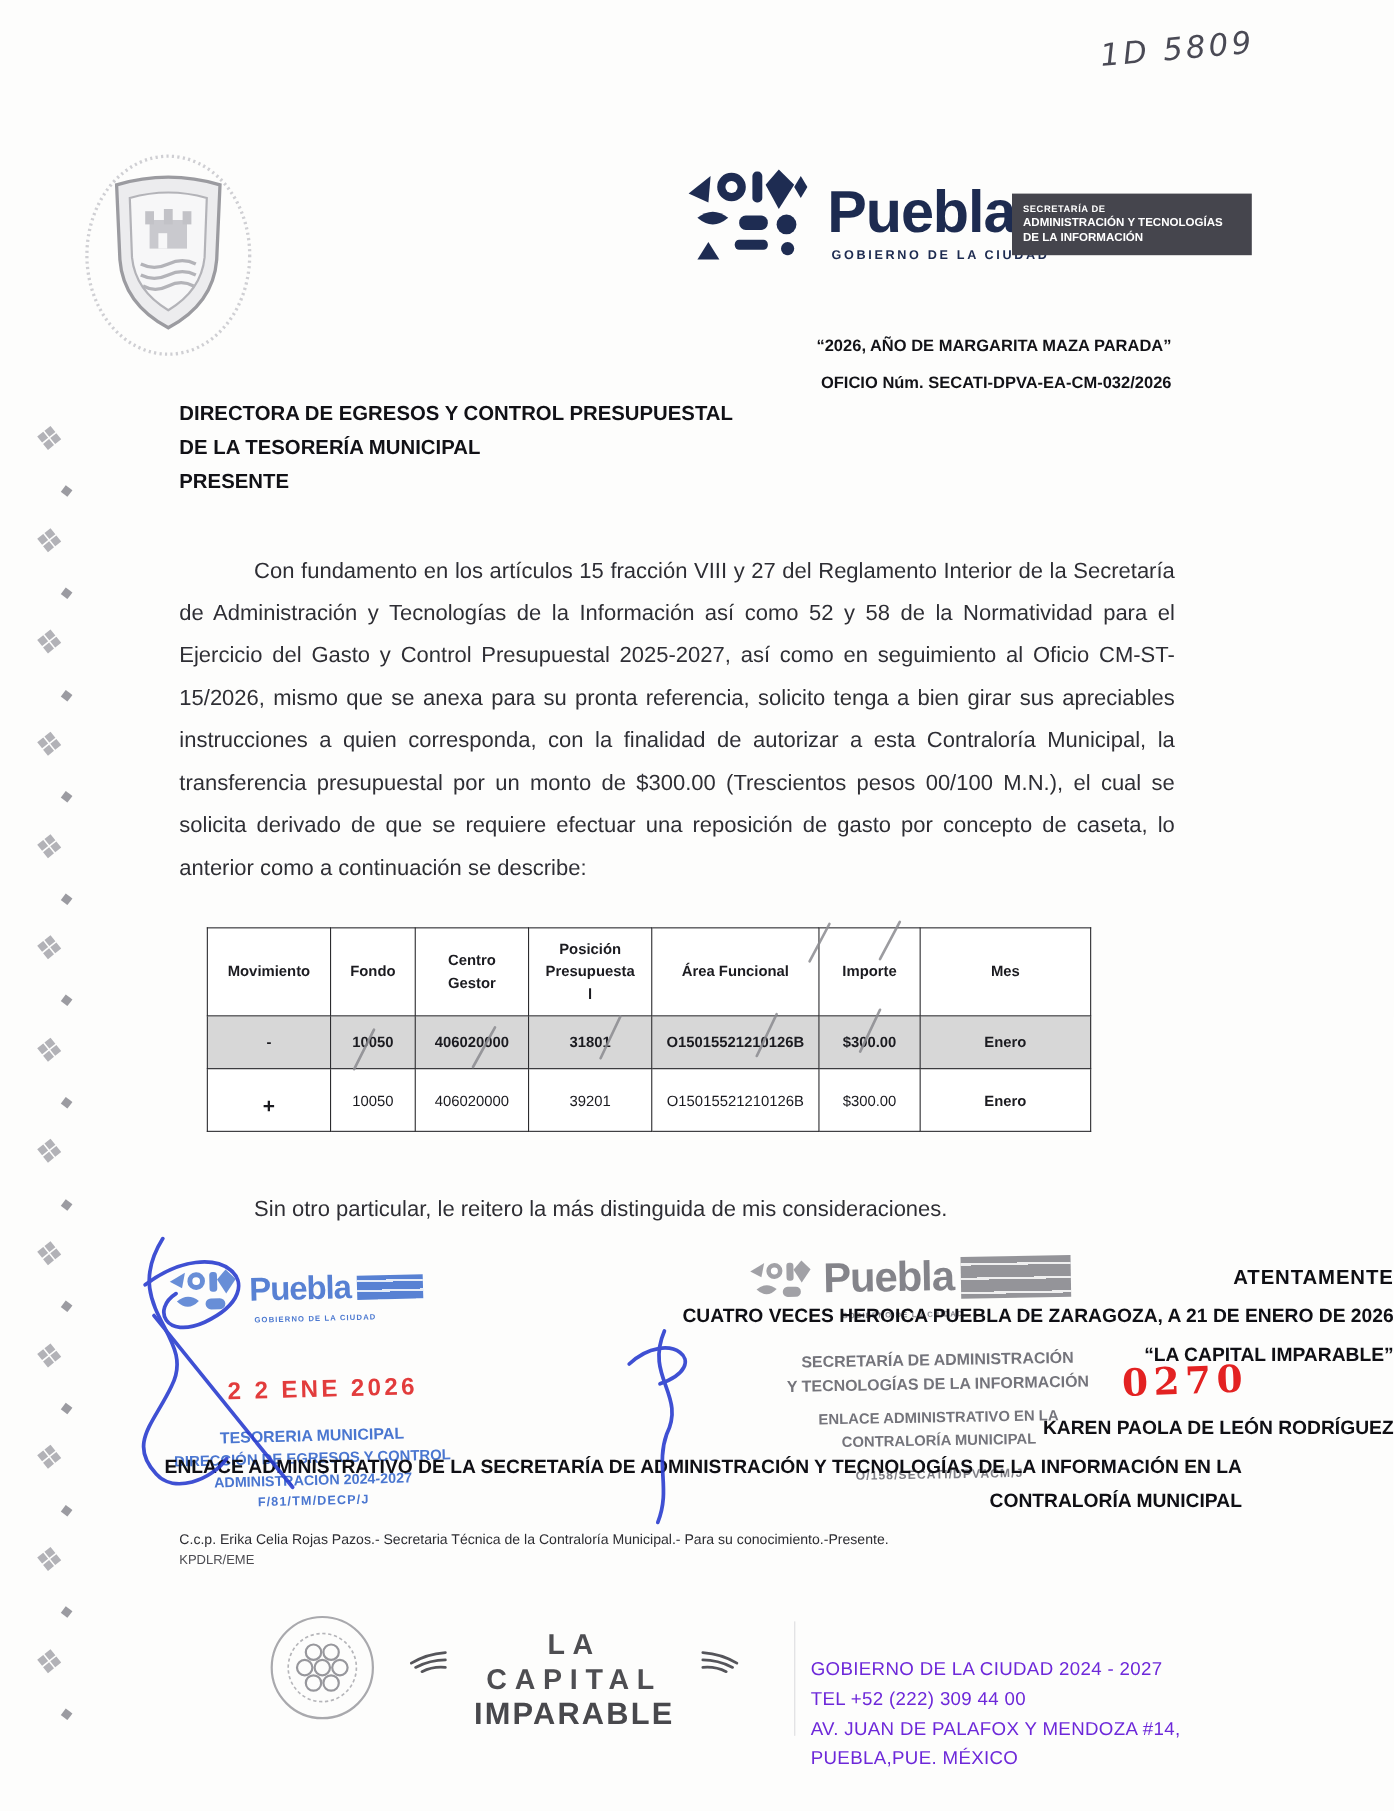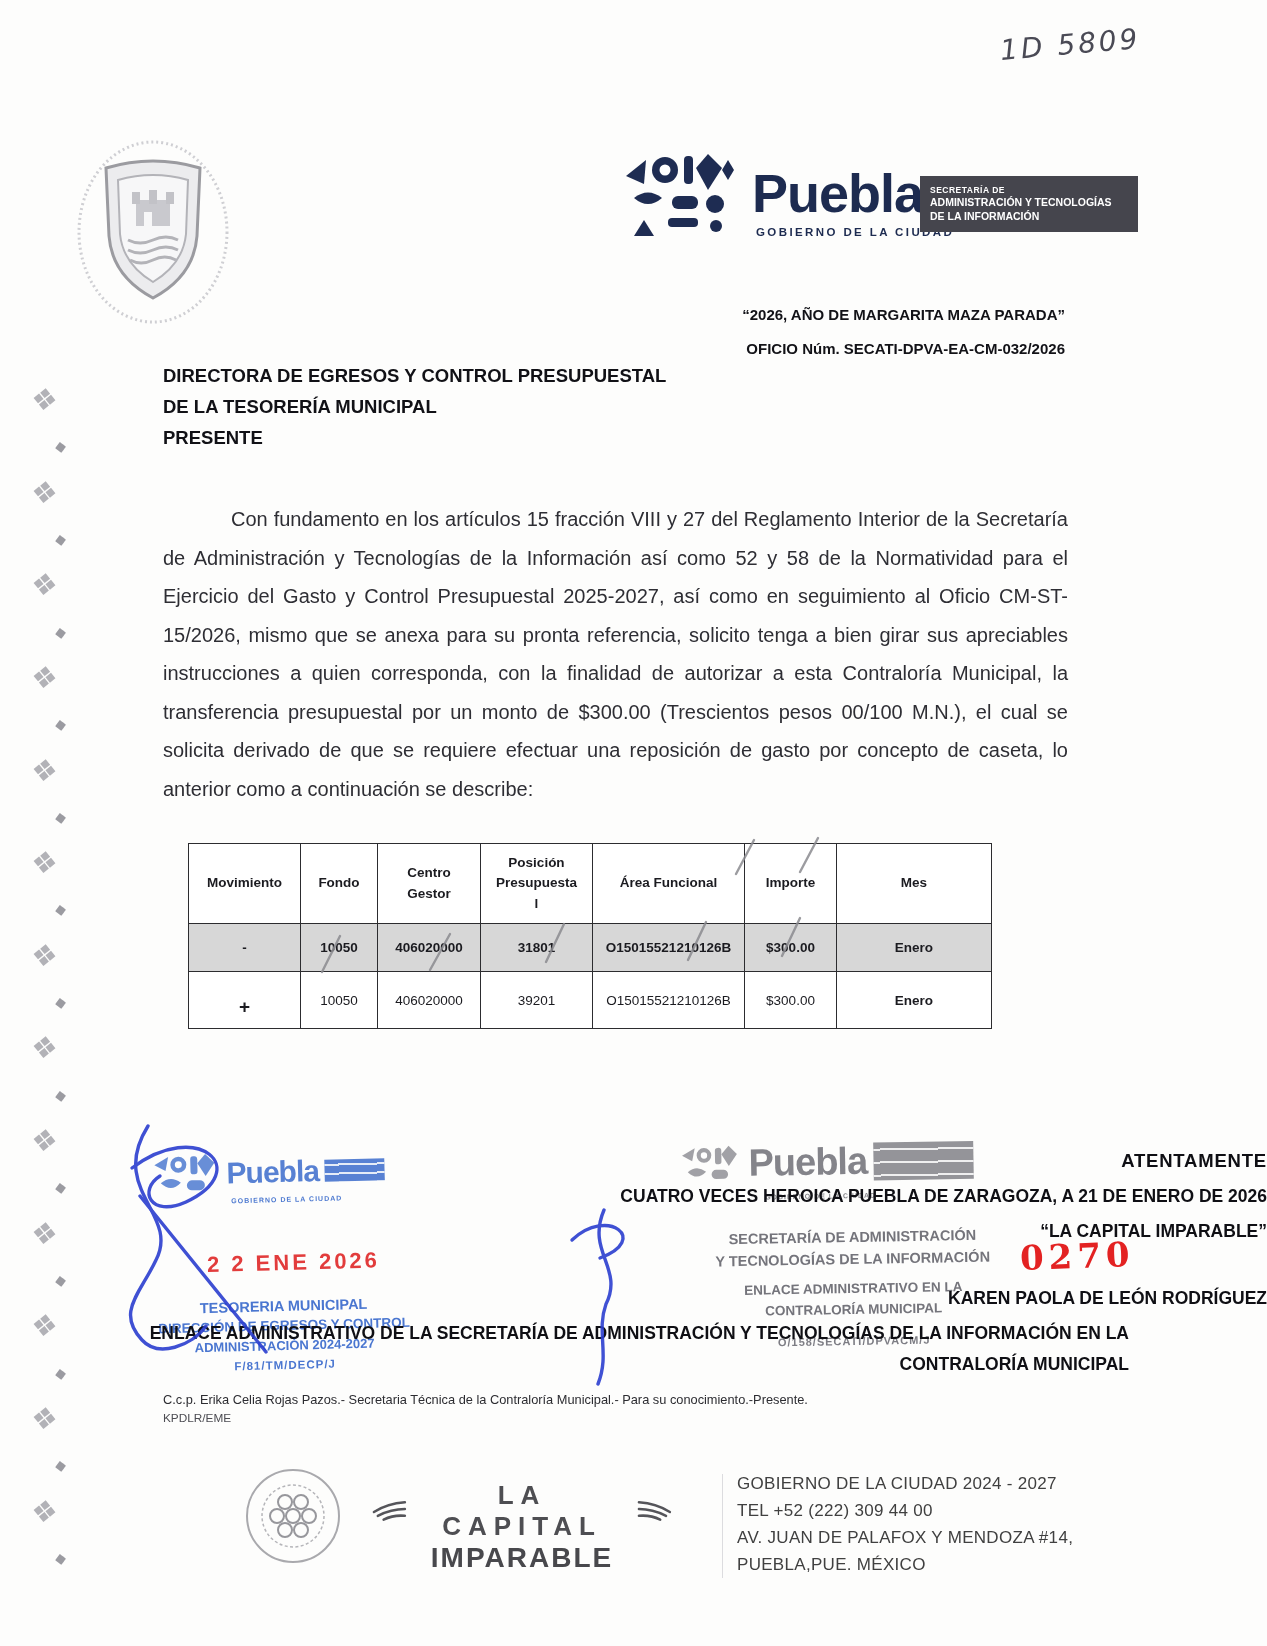--- a/index.html
+++ b/index.html
@@ -105,21 +105,21 @@
   .ccp .initials { font-size:11.8px; color:#4c4c52; }
 
   
   .seal { position:absolute; left:243px; top:1466px; }
   .capital { position:absolute; left:372px; top:1480px; width:300px; text-align:center; z-index:1; }
   .cap-row { display:flex; justify-content:center; align-items:center; gap:8px; }
   .cap-top { font-size:26px; font-weight:bold; letter-spacing:7px; color:#4e4e52;text-align:center; }
   .cap-bottom { font-size:28px; font-weight:800; letter-spacing:2px; color:#48484c; line-height:1; margin-top:2px; }
   .wing.wr { transform:scaleX(-1); }
   .footer-divider { position:absolute; left:722px; top:1474px; width:1px; height:104px; background:#dcdcdf; }
-  .finfo { position:absolute; left:737px; top:1470px; font-size:17px; color:#404040; line-height:27px; letter-spacing:.3px; }
+  .finfo { position:absolute; left:737px; top:1504px; font-size:17px; color:#6d28d9; line-height:27px; letter-spacing:.3px; }
 
   
   .ink-overlay { position:absolute; left:0; top:0; z-index:9; pointer-events:none; }
 </style>
 </head>
 <body>
 
 <div class="page">
 
   <div class="ornament-strip">
@@ -243,20 +243,21 @@
         <td>10050</td>
         <td>406020000</td>
         <td>39201</td>
         <td>O15015521210126B</td>
         <td>$300.00</td>
         <td style="font-weight:bold;">Enero</td>
       </tr>
     </tbody>
   </table>
 
+  <p class="closing">Sin otro particular, le reitero la más distinguida de mis consideraciones.</p>
 
   <div class="stamp-left">
     <div class="sl-logorow">
       <svg width="70" height="44" viewBox="0 0 70 44">
         <g fill="#2f63c9" opacity="0.72">
           <path d="M4 12 L18 4 L15 18 Z"></path>
           <circle cx="28" cy="12" r="8"></circle>
           <circle cx="28" cy="12" r="3.5" fill="#fff"></circle>
           <rect x="40" y="4" width="7" height="18" rx="3"></rect>
           <path d="M55 2 L64 11 L55 24 L47 11 Z"></path>

